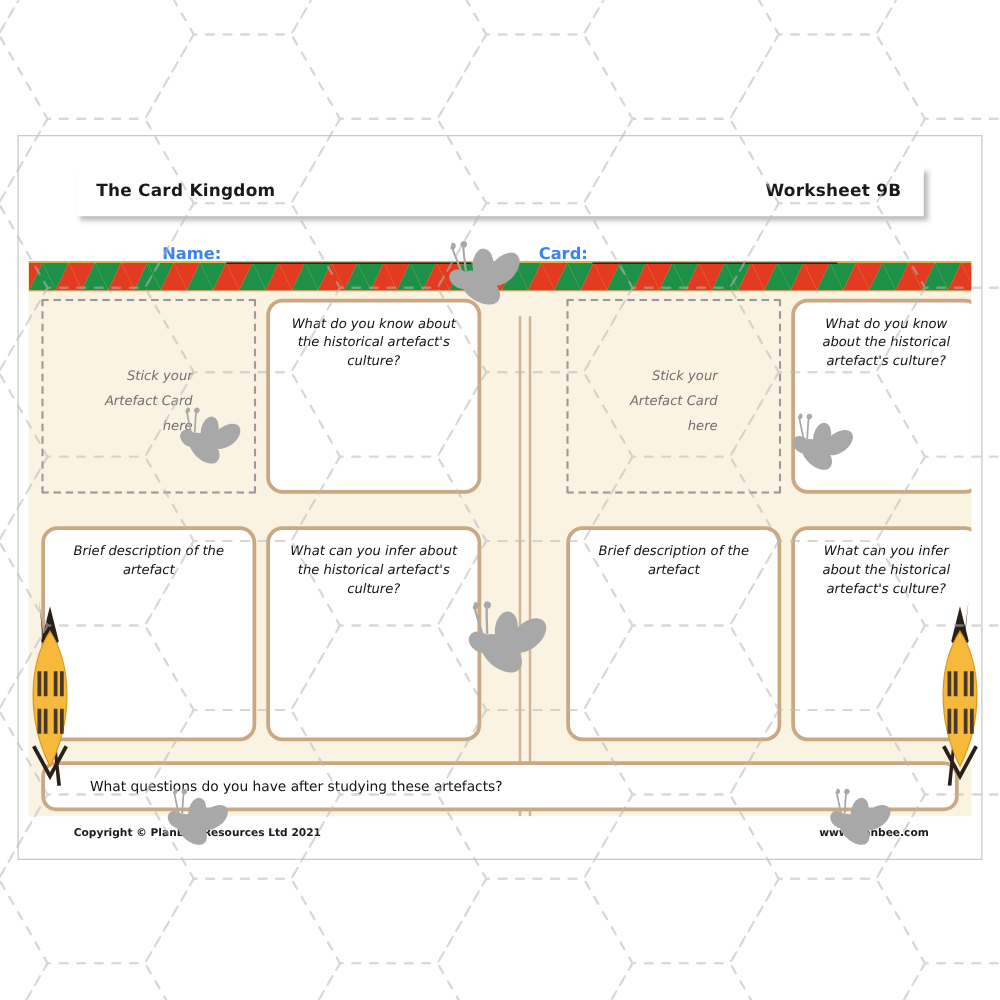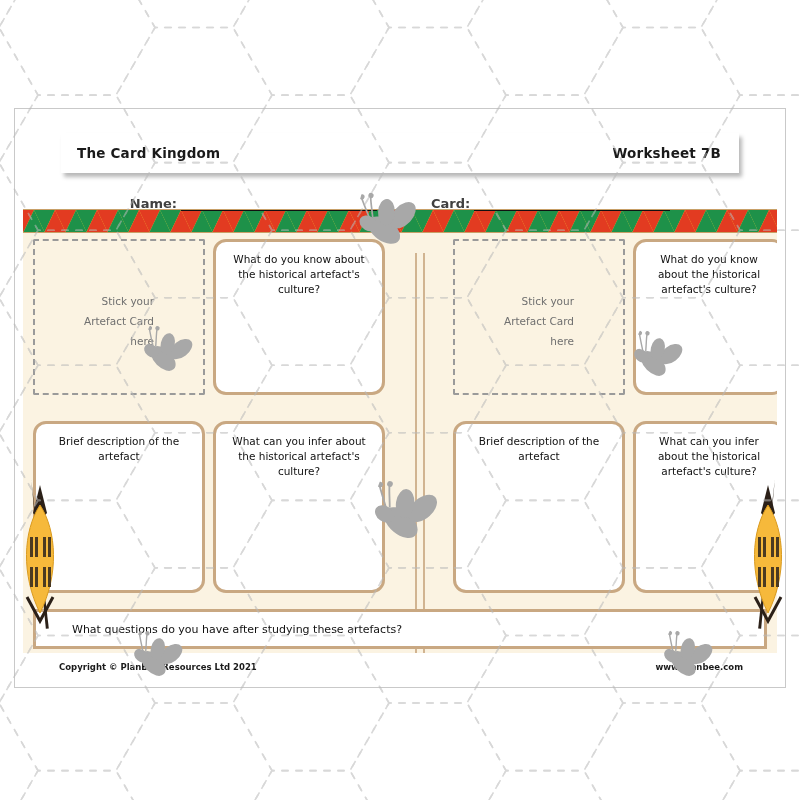--- a/index.html
+++ b/index.html
@@ -42,21 +42,21 @@
   #ws-title{position:absolute;left:16px;}
   #ws-number{position:absolute;right:18px;}
 
   
   #namedate{
     position:absolute;top:76px;left:0;right:0;height:26px;z-index:22;
     display:flex;align-items:flex-end;justify-content:center;
   }
   .nd-label{
     font-family:"DejaVu Sans", sans-serif;
-    font-weight:bold;font-size:13px;color:#404040;
+    font-weight:bold;font-size:13px;color:#3b82f6;
     margin-right:4px;
   }
   .nd-line{
     display:inline-block;
     border-bottom:1.4px solid #111;
     height:14px;
   }
   #name-line{width:196px;margin-right:54px;}
   #date-line{width:196px;}
 
@@ -76,21 +76,21 @@
     border-top:1px solid #c8a068;
     border-bottom:1px solid #c8a068;
   }
   #tri-band svg{display:block;}
 
   
   #grid{
     position:absolute;left:0;top:22px;right:0;bottom:0;
   }
   .col{
-    position:absolute;top:8px;bottom:46px;
+    position:absolute;top:8px;bottom:46px;font-style:italic;
   }
   #col1{left:10px;width:172px;}
   #col2{left:190px;width:172px;}
   #col3{left:430px;width:172px;}
   #col4{left:610px;width:152px;}
 
   .card{
     position:absolute;left:0;right:0;
     background:#ffffff;
     border:3px solid #c9a882;
@@ -125,21 +125,21 @@
   }
   #divider .dl{position:absolute;top:0;bottom:0;width:2px;background:#c9a882;opacity:.85;}
   #divider .dl.a{left:0;}
   #divider .dl.b{left:8px;}
 
   
   #bottom-strip{
     position:absolute;left:10px;right:10px;bottom:4px;height:40px;
     background:#ffffff;
     border:3px solid #c9a882;
-    border-radius:0;
+    border-radius:12px;
     box-sizing:border-box;
     display:flex;align-items:center;
     padding-left:36px;
     z-index:14;
   }
   #bottom-q{
     font-family:"DejaVu Sans", sans-serif;
     font-size:11px;color:#111;
   }
 
@@ -162,21 +162,21 @@
   
   .bee{position:absolute;z-index:35;pointer-events:none;}
 </style>
 </head>
 <body>
 
 <div id="page">
 
   <div id="title-left" class="title-strip">
     <span id="ws-title" class="title-text">The Card Kingdom</span>
-    <span id="ws-number" class="title-text">Worksheet 7B</span>
+    <span id="ws-number" class="title-text">Worksheet 9B</span>
   </div>
 
   <div id="namedate">
     <span class="nd-label">Name:</span>
     <span id="name-line" class="nd-line"></span>
     <span class="nd-label">Card:</span>
     <span id="date-line" class="nd-line"></span>
   </div>
 
   <div id="body-area">

